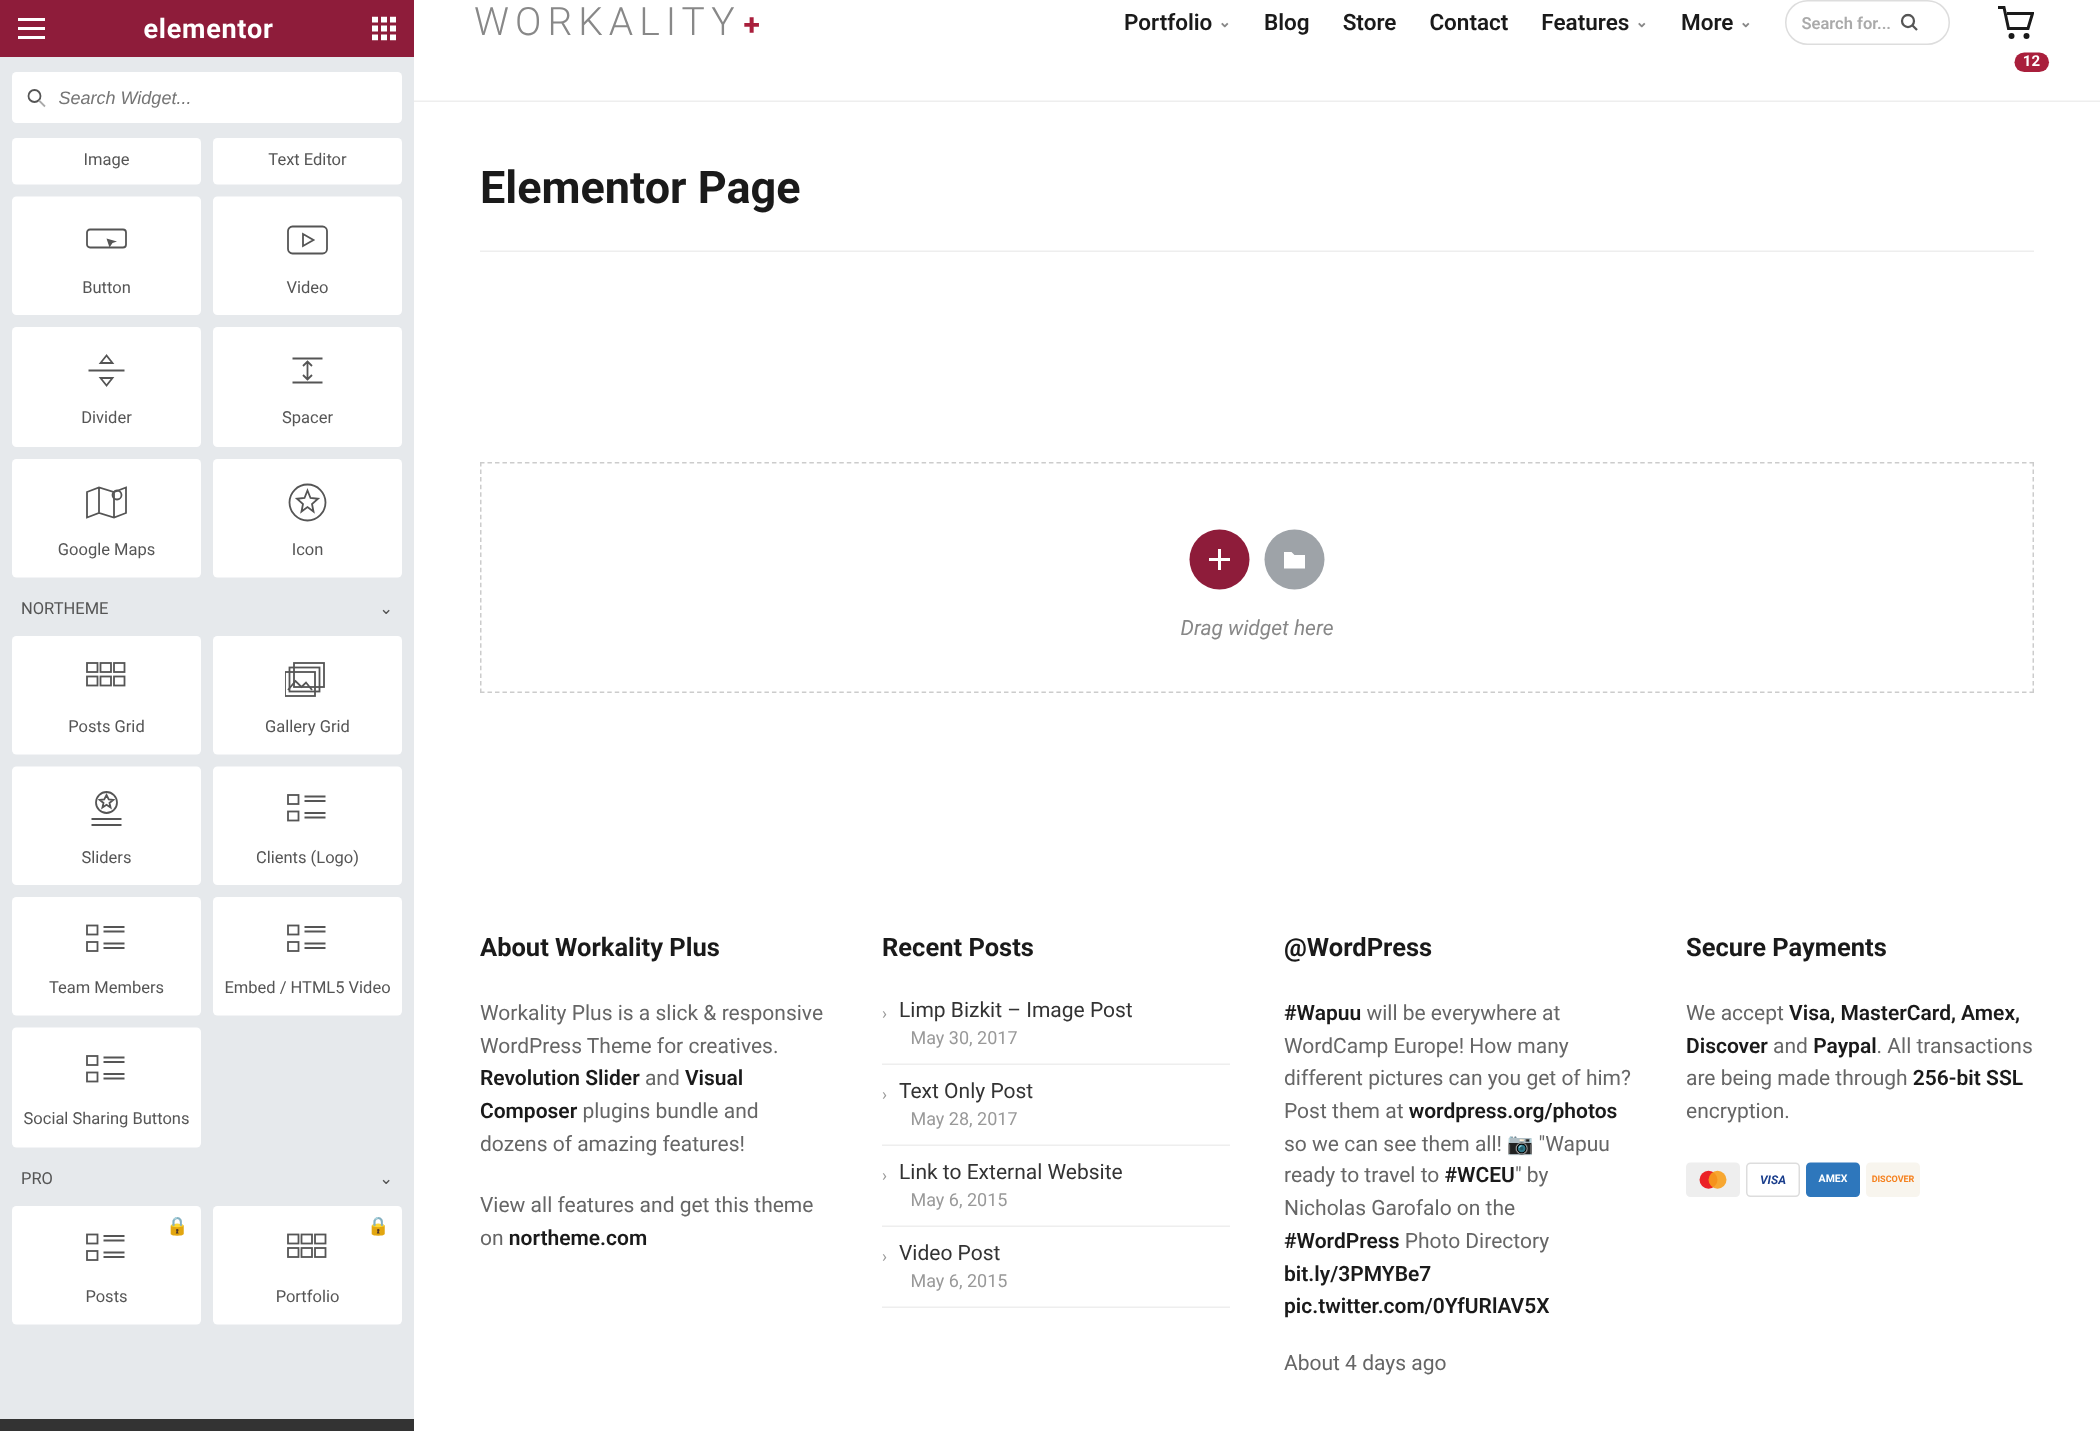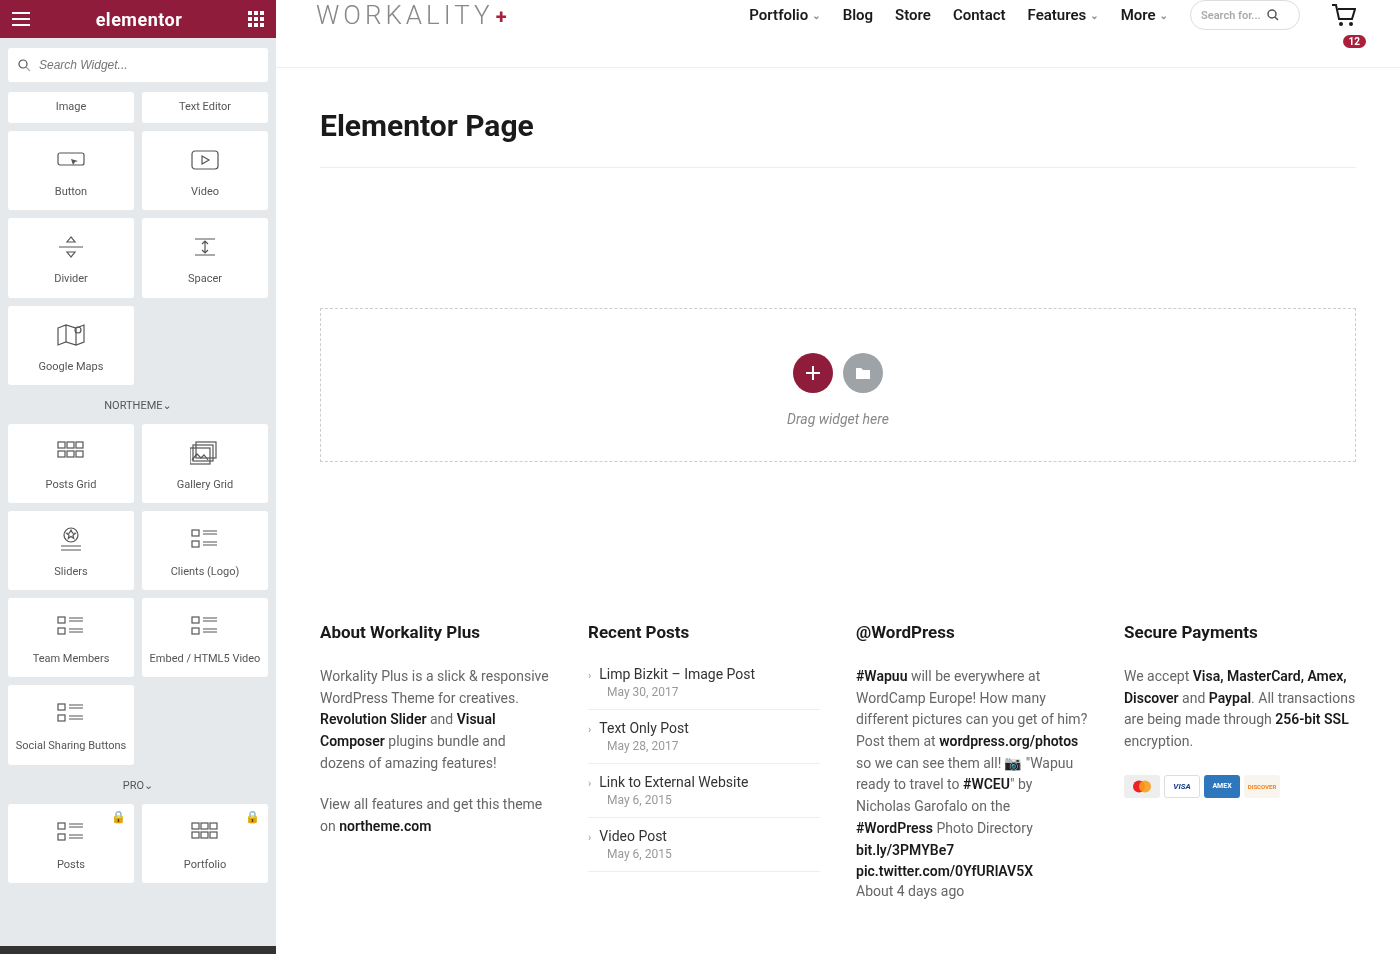--- a/index.html
+++ b/index.html
@@ -8,21 +8,21 @@
 .sb-header{height:38px;background:#8e1c3a;display:flex;align-items:center;justify-content:space-between;padding:0 12px;color:#fff;gap:48px;}
 .sb-brand{font-size:18px;font-weight:700;letter-spacing:0.5px;}
 .sb-search{margin:10px 8px;background:#fff;border-radius:3px;height:34px;display:flex;align-items:center;padding:0 10px;color:#aaa;}
 .sb-search input{border:none;outline:none;flex:1;margin-left:8px;font-size:12px;font-style:italic;color:#888;}
 .sb-body{flex:1;overflow-y:auto;}
 .wgrid{display:grid;grid-template-columns:1fr 1fr;gap:8px;padding:0 8px;}
 .wcard{background:#fff;border-radius:3px;display:flex;flex-direction:column;align-items:center;justify-content:center;padding:14px 4px 12px;cursor:grab;position:relative;}
 .wcard.short{padding:8px 4px 10px;}
 .wicon{width:30px;height:30px;margin-bottom:10px;display:flex;align-items:center;justify-content:center;}
 .wlbl{font-size:11px;color:#555;text-align:center;line-height:1.2;}
-.sb-section{padding:14px 14px 12px;font-size:11px;color:#555;display:flex;align-items:center;justify-content:center;cursor:pointer;}
+.sb-section{padding:14px 14px 12px;font-size:11px;color:#555;display:flex;align-items:center;justify-content:space-between;cursor:pointer;}
 .lock{position:absolute;top:6px;right:8px;color:#ccc;font-size:12px;}
 .collapse-handle{position:absolute;left:276px;top:462px;width:14px;height:50px;background:#e6e9ec;border-radius:0 4px 4px 0;display:flex;align-items:center;justify-content:center;color:#888;font-size:10px;cursor:pointer;}
 .preview{position:absolute;left:276px;top:0;right:0;height:954px;background:#fff;overflow:hidden;}
 .phdr{height:68px;display:flex;align-items:flex-start;padding:0 44px 0 40px;border-bottom:1px solid #eee;}
 .logo{font-size:26px;font-weight:300;letter-spacing:4px;color:#888;}
 .logo .plus{color:#a91f3c;font-weight:700;font-size:20px;margin-left:2px;}
 .nav{margin-left:auto;display:flex;align-items:center;gap:22px;font-size:15px;font-weight:600;color:#1a1a1a;}
 .nav-item{cursor:pointer;display:flex;align-items:center;gap:4px;}
 .chev{font-size:10px;color:#888;}
 .srch{border:1px solid #ddd;border-radius:20px;height:30px;width:110px;display:flex;align-items:center;padding:0 10px;font-size:11px;color:#aaa;gap:6px;}
@@ -42,21 +42,21 @@
 .about-text b{color:#1a1a1a;font-weight:600;}
 .posts-list{list-style:none;}
 .posts-list li{padding:10px 0;border-bottom:1px solid #eee;}
 .posts-list li:first-child{padding-top:0;}
 .post-row{display:flex;gap:8px;align-items:flex-start;}
 .post-arrow{color:#999;font-size:11px;margin-top:3px;}
 .post-title{font-size:14px;color:#333;}
 .post-date{font-size:12px;color:#999;margin-top:3px;margin-left:19px;}
 .tw-text{font-size:14px;color:#666;line-height:1.55;}
 .tw-text b{color:#1a1a1a;font-weight:600;}
-.tw-meta{font-size:14px;color:#666;}
+.tw-meta{margin-top:18px;font-size:14px;color:#666;}
 .sec-text{font-size:14px;color:#666;line-height:1.55;}
 .sec-text b{color:#1a1a1a;font-weight:600;}
 .cc-row{display:flex;gap:4px;margin-top:22px;}
 .cc{width:36px;height:23px;border-radius:3px;display:flex;align-items:center;justify-content:center;font-size:7px;font-weight:700;color:#fff;}
 .cc.mc{background:#eee;}
 .cc.visa{background:#fff;border:1px solid #ddd;color:#1a3e8c;font-size:8px;font-style:italic;}
 .cc.amex{background:#2e77bc;}
 .cc.disc{background:#f8f5ee;color:#f58220;font-size:6px;}
 .bottom-bar{position:absolute;left:0;bottom:0;width:276px;height:8px;background:#333;}
 svg{display:block;}
@@ -138,20 +138,29 @@
           <span class="wlbl">Spacer</span>
         </div>
       <div class="wcard">
           <span class="wicon">
             <svg width="30" height="26">
               <path d="M2 6l8-3 10 3 8-3v17l-8 3-10-3-8 3z M10 3v17 M20 6v17" class="ico-stroke"></path>
               <circle cx="22" cy="8" r="3" class="ico-stroke"></circle>
             </svg>
           </span>
           <span class="wlbl">Google Maps</span>
+        </div>
+      <div class="wcard">
+          <span class="wicon">
+            <svg width="28" height="28">
+              <circle cx="14" cy="14" r="12" class="ico-stroke"></circle>
+              <path d="M14 6l2 5 5 .5-4 3.5 1 5-4-3-4 3 1-5-4-3.5 5-.5z" class="ico-stroke"></path>
+            </svg>
+          </span>
+          <span class="wlbl">Icon</span>
         </div>
     </div>
 
     <div class="sb-section">
         <span>NORTHEME</span>
         <span>⌄</span>
       </div>
 
     <div class="wgrid">
       <div class="wcard">

